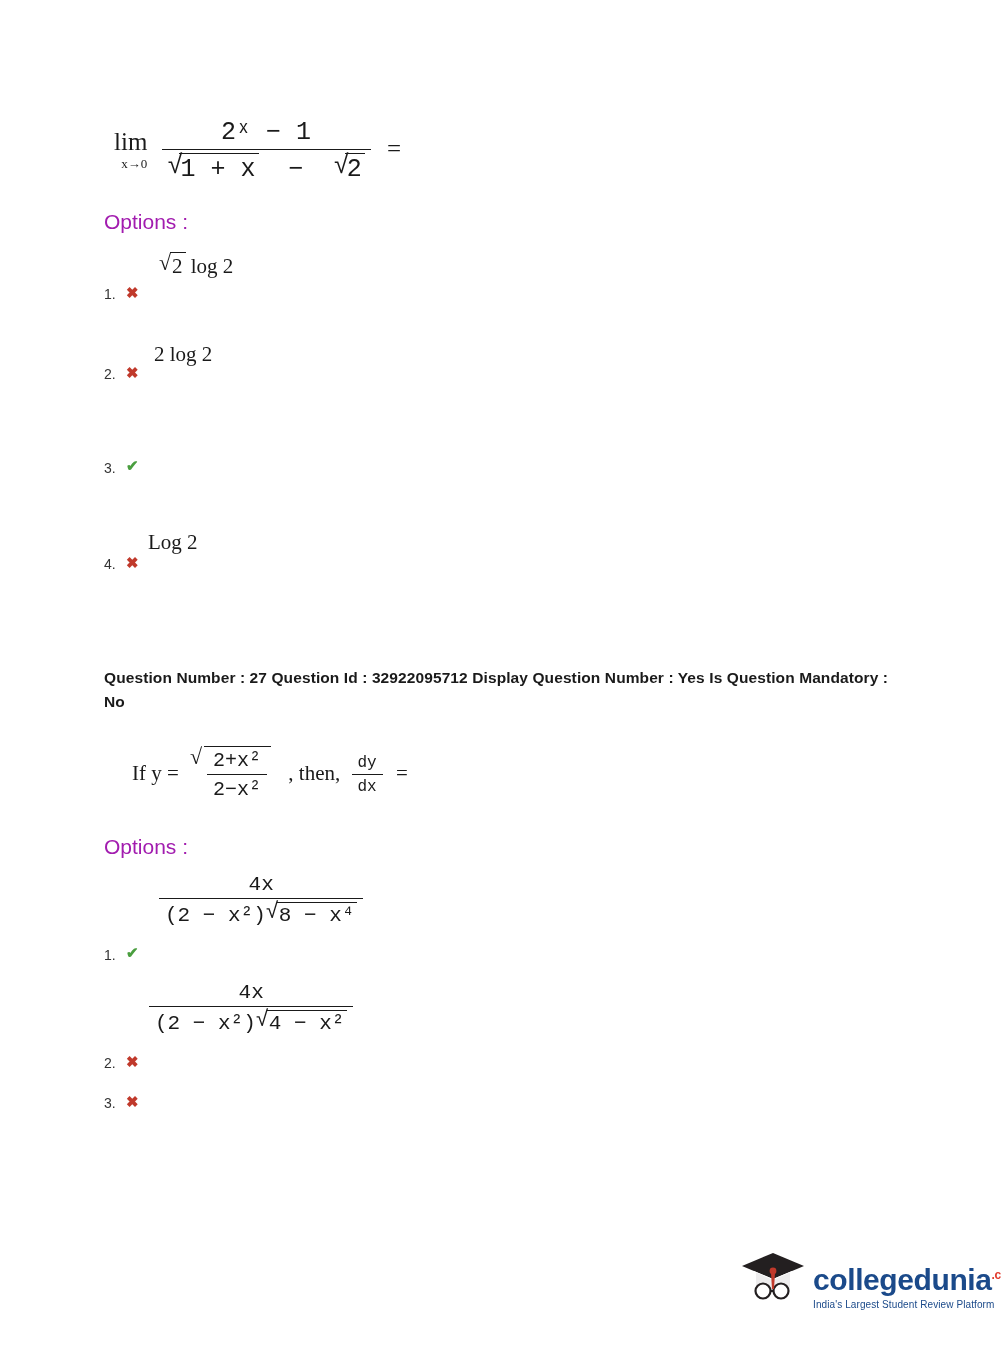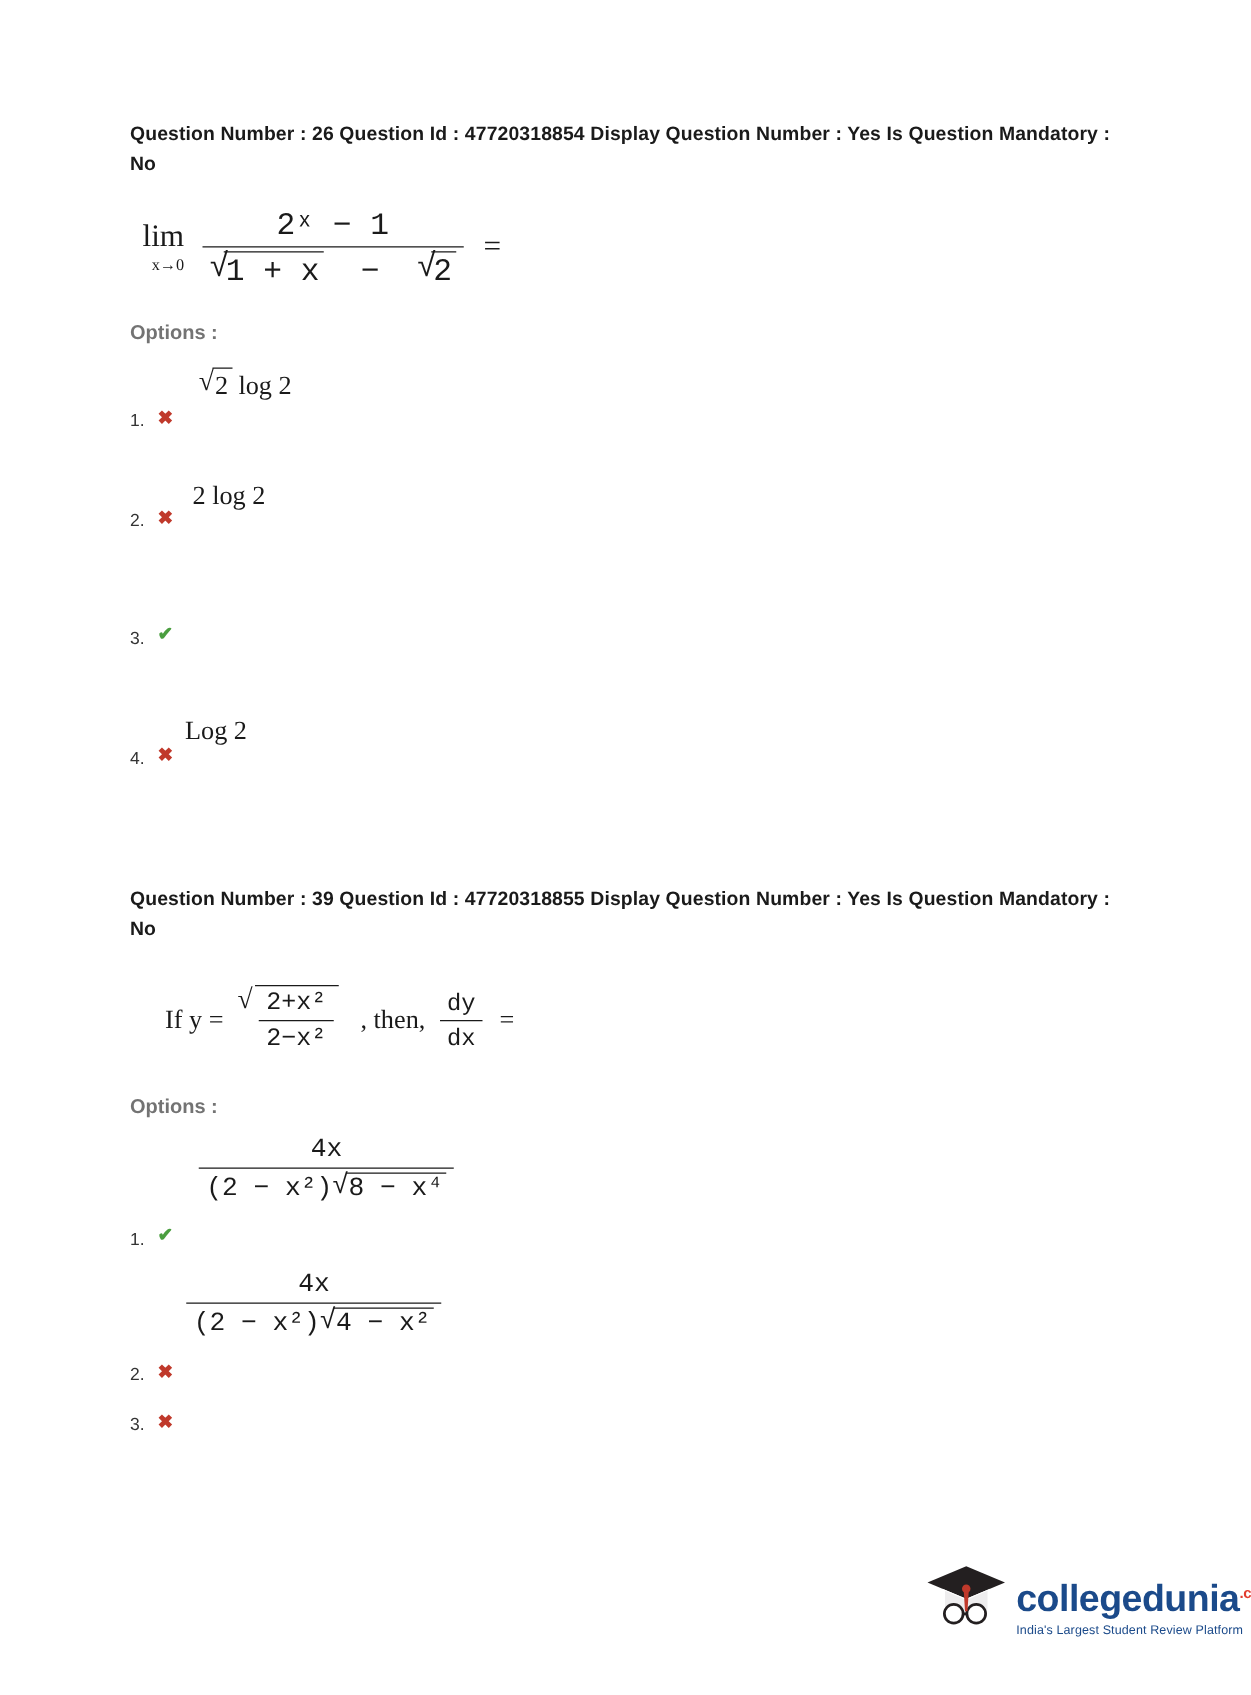--- a/index.html
+++ b/index.html
@@ -36,24 +36,24 @@
     color: #1a1a1a;
     max-width: 790px;
   }
   .q-body {
     margin-top: 22px;
     margin-left: 10px;
     font-family: "Liberation Serif", serif;
     color: #1a1a1a;
   }
   .options-label {
-    font-size: 16px;
-    font-weight: bold;
+    font-size: 21px;
+    font-weight: normal;
     margin-top: 26px;
-    color: #737373;
+    color: #a21caf;
   }
   .opt-list {
     margin-top: 10px;
   }
   .opt-row {
     position: relative;
     min-height: 62px;
   }
   .opt-num {
     position: absolute;
@@ -158,21 +158,20 @@
     letter-spacing: 0.1px;
   }
 </style>
 </head>
 <body>
 
 <div class="page">
   <div class="content">
 
     <div>
-      <div class="q-header">Question Number : 26 Question Id : 47720318854 Display Question Number : Yes Is Question Mandatory : No</div>
 
       <div class="q-body">
         <span class="eq-line math">
           <span class="lim">
             <span class="l-top">lim</span>
             <span class="l-bot">x→0</span>
           </span>
           <span class="frac">
             <span class="num"><span>2ˣ − 1</span></span>
             <span class="den">
@@ -217,35 +216,35 @@
           <span class="opt-mark mark-wrong" style="top:37px;">✖</span>
           <div class="opt-content" style="margin-left:44px; padding-top:12px;">
             <span class="math" style="font-size:21px;">Log 2</span>
           </div>
         </div>
 
       </div>
     </div>
 
     <div style="margin-top:76px;">
-      <div class="q-header">Question Number : 39 Question Id : 47720318855 Display Question Number : Yes Is Question Mandatory : No</div>
+      <div class="q-header">Question Number : 27 Question Id : 32922095712 Display Question Number : Yes Is Question Mandatory : No</div>
 
       <div class="q-body" style="margin-top:32px; margin-left:28px;">
         <span class="math" style="font-size:21px; white-space:nowrap;">
           <span>If y =</span>
           <span class="sqrt" style="padding-left:14px; margin-left:6px;">
             <span class="rad" style="padding:2px 4px 0 3px;">
               <span class="frac sm-frac" style="font-size:20px;">
                 <span class="num">2+x²</span>
                 <span class="den">2−x²</span>
               </span>
             </span>
           </span>
           <span style="margin-left:12px;">, then,</span>
-          <span class="frac sm-frac" style="font-size:19px; margin-left:6px;">
+          <span class="frac sm-frac" style="font-size:16px; margin-left:6px;">
             <span class="num">dy</span>
             <span class="den">dx</span>
           </span>
           <span style="margin-left:8px;">=</span>
         </span>
       </div>
 
       <div class="options-label" style="margin-top:34px;">Options :</div>
 
       <div class="opt-list" style="margin-top:14px;">

